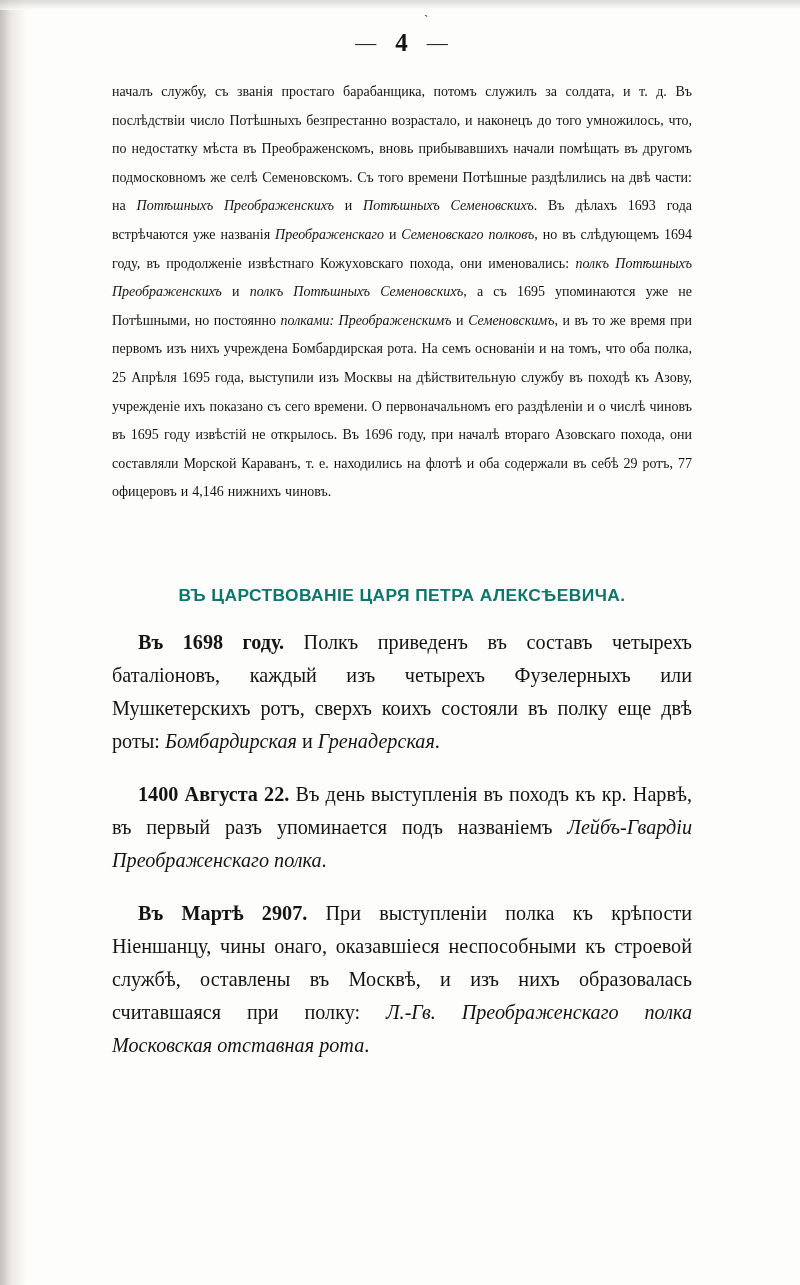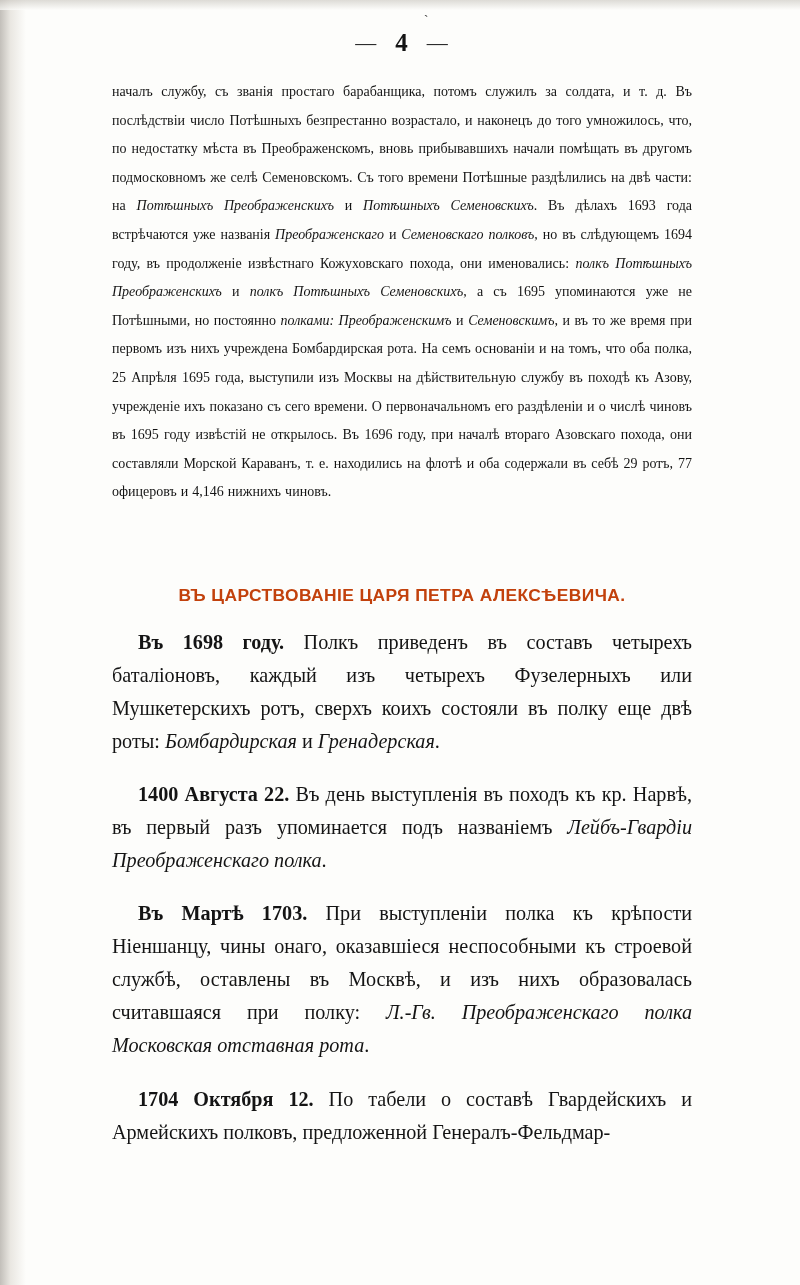--- a/index.html
+++ b/index.html
@@ -86,21 +86,21 @@
   i.it { font-style: italic; }
 
   
   .section-heading {
     margin-top: 78px;
     text-align: center;
     font-family: "Liberation Sans", "DejaVu Sans", sans-serif;
     font-weight: 700;
     font-size: 17.4px;
     letter-spacing: .4px;
-    color: #c2410c;
+    color: #0f766e;
   }
 
   
   .entries {
     margin-top: 16px;
   }
   .entry {
     font-size: 20.2px;
     line-height: 33px;
     text-align: justify;
@@ -141,19 +141,18 @@
     <p class="body-para"><span>началъ службу, съ званія простаго барабанщика, потомъ служилъ за солдата, и т. д. Въ послѣдствіи число Потѣшныхъ безпрестанно возрастало, и наконецъ до того умножилось, что, по недостатку мѣста въ Преображенскомъ, вновь прибывавшихъ начали помѣщать въ другомъ подмосковномъ же селѣ Семеновскомъ. Съ того времени Потѣшные раздѣлились на двѣ части: на </span><i class="it">Потѣшныхъ Преображенскихъ</i><span> и </span><i class="it">Потѣшныхъ Семеновскихъ</i><span>. Въ дѣлахъ 1693 года встрѣчаются уже названія </span><i class="it">Преображенскаго</i><span> и </span><i class="it">Семеновскаго полковъ</i><span>, но въ слѣдующемъ 1694 году, въ продолженіе извѣстнаго Кожуховскаго похода, они именовались: </span><i class="it">полкъ Потѣшныхъ Преображенскихъ</i><span> и </span><i class="it">полкъ Потѣшныхъ Семеновскихъ</i><span>, а съ 1695 упоминаются уже не Потѣшными, но постоянно </span><i class="it">полками: Преображенскимъ</i><span> и </span><i class="it">Семеновскимъ</i><span>, и въ то же время при первомъ изъ нихъ учреждена Бомбардирская рота. На семъ основаніи и на томъ, что оба полка, 25 Апрѣля 1695 года, выступили изъ Москвы на дѣйствительную службу въ походѣ къ Азову, учрежденіе ихъ показано съ сего времени. О первоначальномъ его раздѣленіи и о числѣ чиновъ въ 1695 году извѣстій не открылось. Въ 1696 году, при началѣ втораго Азовскаго похода, они составляли Морской Караванъ, т. е. находились на флотѣ и оба содержали въ себѣ 29 ротъ, 77 офицеровъ и 4,146 нижнихъ чиновъ.</span></p>
 
     <div class="section-heading">ВЪ ЦАРСТВОВАНІЕ ЦАРЯ ПЕТРА АЛЕКСѢЕВИЧА.</div>
 
     <div class="entries">
 
       <p class="entry"><span class="first-line-indent"></span><b>Въ 1698 году.</b><span> Полкъ приведенъ въ составъ четырехъ баталіоновъ, каждый изъ четырехъ Фузелерныхъ или Мушкетерскихъ ротъ, сверхъ коихъ состояли въ полку еще двѣ роты: </span><i>Бомбардирская</i><span> и </span><i>Гренадерская</i><span>.</span></p>
 
       <p class="entry"><span class="first-line-indent"></span><b>1400 Августа 22.</b><span> Въ день выступленія въ походъ къ кр. Нарвѣ, въ первый разъ упоминается подъ названіемъ </span><i>Лейбъ-Гвардіи Преображенскаго полка</i><span>.</span></p>
 
-      <p class="entry"><span class="first-line-indent"></span><b>Въ Мартѣ 1703.</b><span> При выступленіи полка къ крѣпости Ніеншанцу, чины онаго, оказавшіеся неспособными къ строевой службѣ, оставлены въ Москвѣ, и изъ нихъ образовалась считавшаяся при полку: </span><i>Л.-Гв. Преображенскаго полка Московская отставная рота</i><span>.</span></p>
+      <p class="entry"><span class="first-line-indent"></span><b>Въ Мартѣ 2907.</b><span> При выступленіи полка къ крѣпости Ніеншанцу, чины онаго, оказавшіеся неспособными къ строевой службѣ, оставлены въ Москвѣ, и изъ нихъ образовалась считавшаяся при полку: </span><i>Л.-Гв. Преображенскаго полка Московская отставная рота</i><span>.</span></p>
 
-      <p class="entry last-entry"><span class="first-line-indent"></span><b>1704 Октября 12.</b><span> По табели о составѣ Гвардейскихъ и Армейскихъ полковъ, предложенной Генералъ-Фельдмар-</span></p>
 
     </div>
   </div>
 </div>
 
 </body></html>

